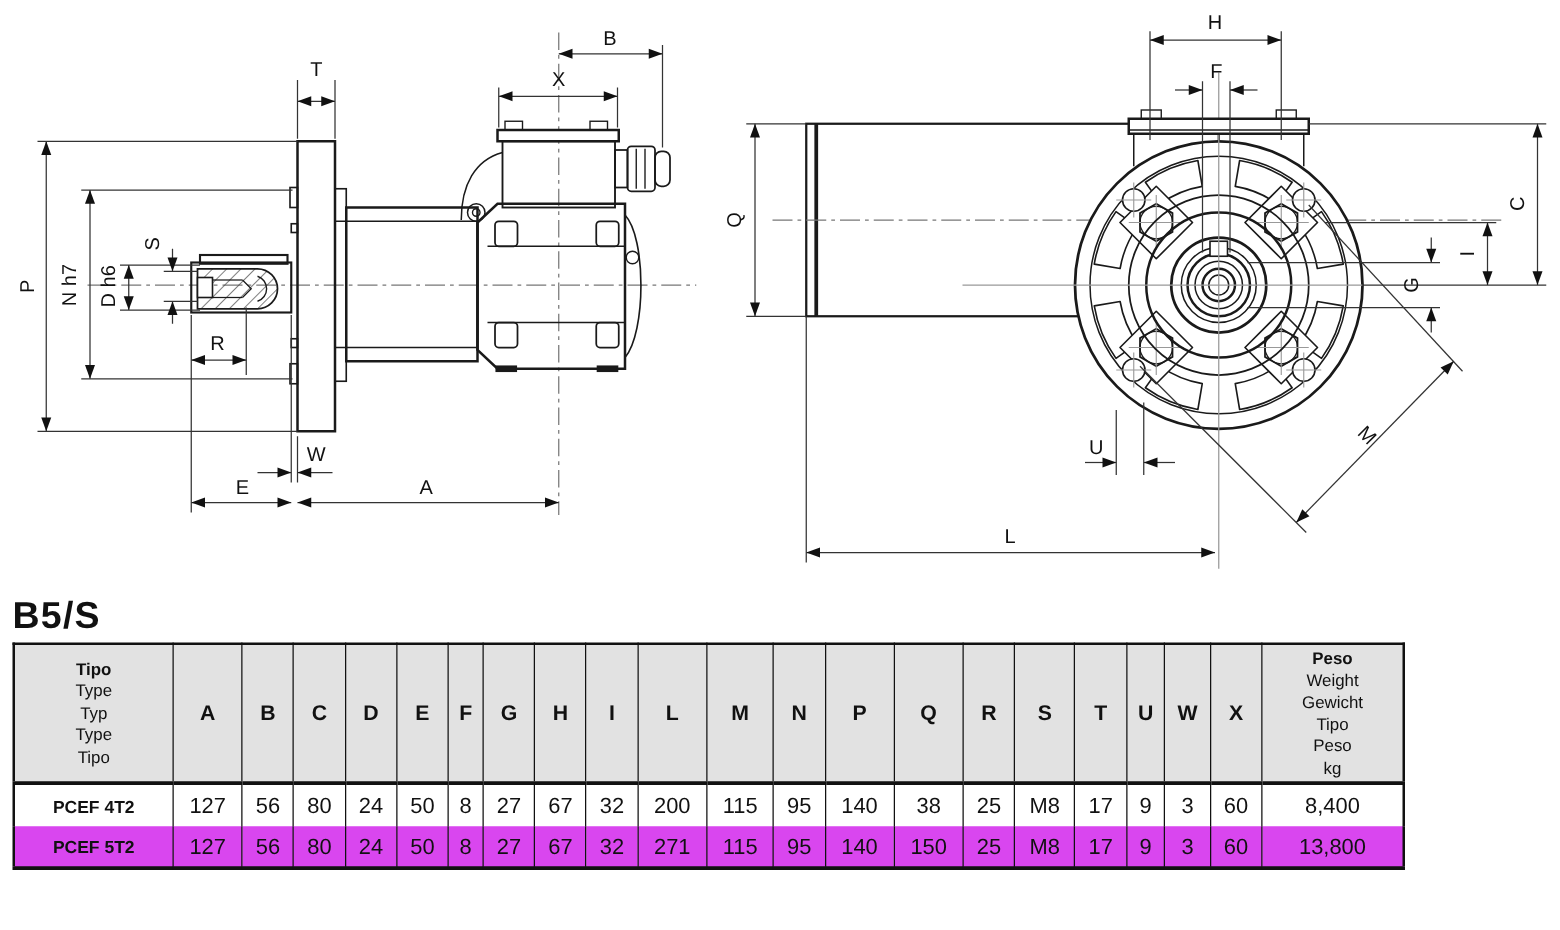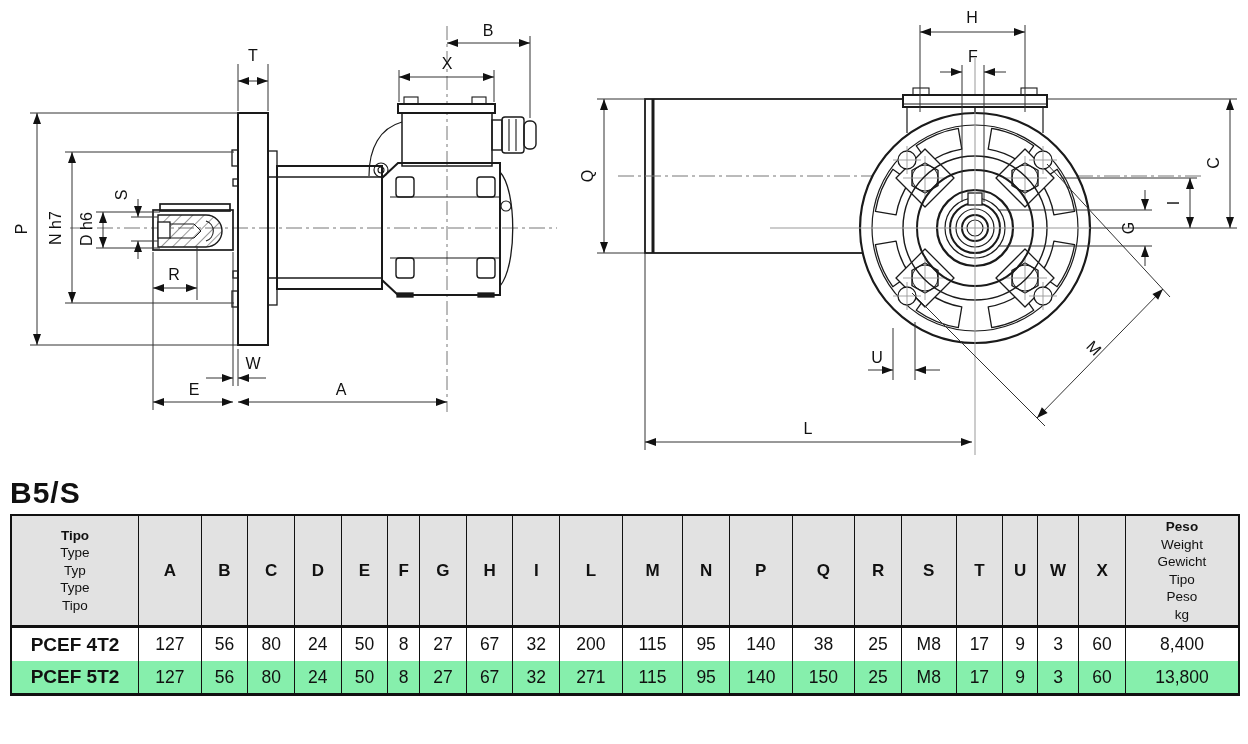--- a/index.html
+++ b/index.html
@@ -1,32 +1,32 @@
 <!DOCTYPE html>
 <html><head>
 <meta charset="utf-8">
 <style>
   html,body{margin:0;padding:0;background:#fff;width:1248px;height:744px;overflow:hidden;
     font-family:"Liberation Sans",sans-serif;color:#111;}
   .drawing{position:relative;width:1248px;height:470px;}
   .drawing svg{position:absolute;left:0;top:0;}
   .page-title{margin:8px 0 6px 10px;font-size:30px;font-weight:bold;letter-spacing:1px;line-height:1;}
   .tablewrap{margin:0 8px 0 10px;}
-  table.dims{border-collapse:collapse;width:1230px;table-layout:auto;
+  table.dims{border-collapse:collapse;width:1114px;table-layout:auto;
     border:2px solid #111;border-bottom:3px solid #111;}
   table.dims th,table.dims td{border-left:1.5px solid #111;border-right:1.5px solid #111;
     text-align:center;vertical-align:middle;padding:2px 4px;}
   table.dims thead tr{background:#e2e2e2;}
   table.dims thead th{border-bottom:3px solid #111;font-weight:bold;font-size:17px;height:104px;}
   table.dims thead th .hl{font-weight:normal;font-size:13.5px;line-height:1.3;}
   table.dims thead th .hl.first{font-weight:bold;}
   table.dims tbody tr{height:34px;}
   table.dims tbody td{font-size:17.5px;font-weight:normal;}
-  table.dims tbody th{font-size:19px;font-weight:bold;padding:2px 10px;}
-  table.dims tbody tr.alt{background:#86efac;}
+  table.dims tbody th{font-size:14px;font-weight:bold;padding:2px 10px;}
+  table.dims tbody tr.alt{background:#d946ef;}
   text{font-family:"Liberation Sans",sans-serif;font-size:16px;fill:#111;}
 </style>
 </head>
 <body>
 
 <div class="drawing">
 <svg width="1248" height="470" viewBox="0 0 1248 470">
   <defs>
     <marker id="ar" markerUnits="userSpaceOnUse" markerWidth="13" markerHeight="10" refX="12" refY="5" orient="auto-start-reverse">
       <path d="M1,1 L12,5 L1,9 Z" fill="#111"></path>

